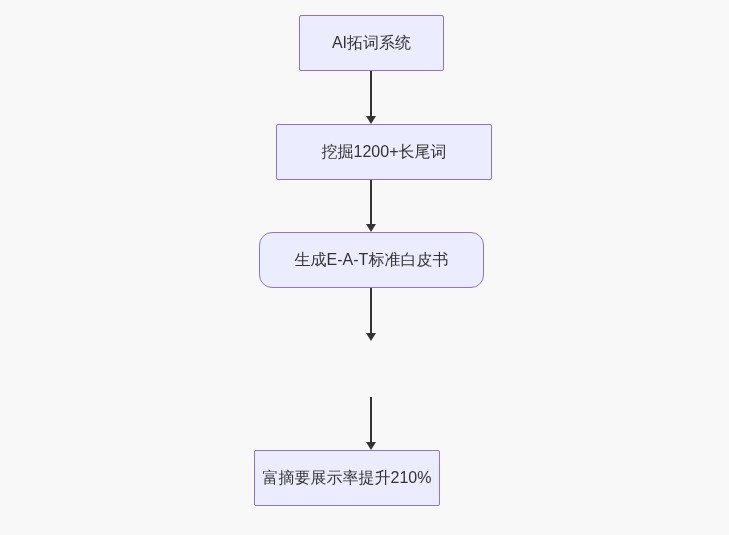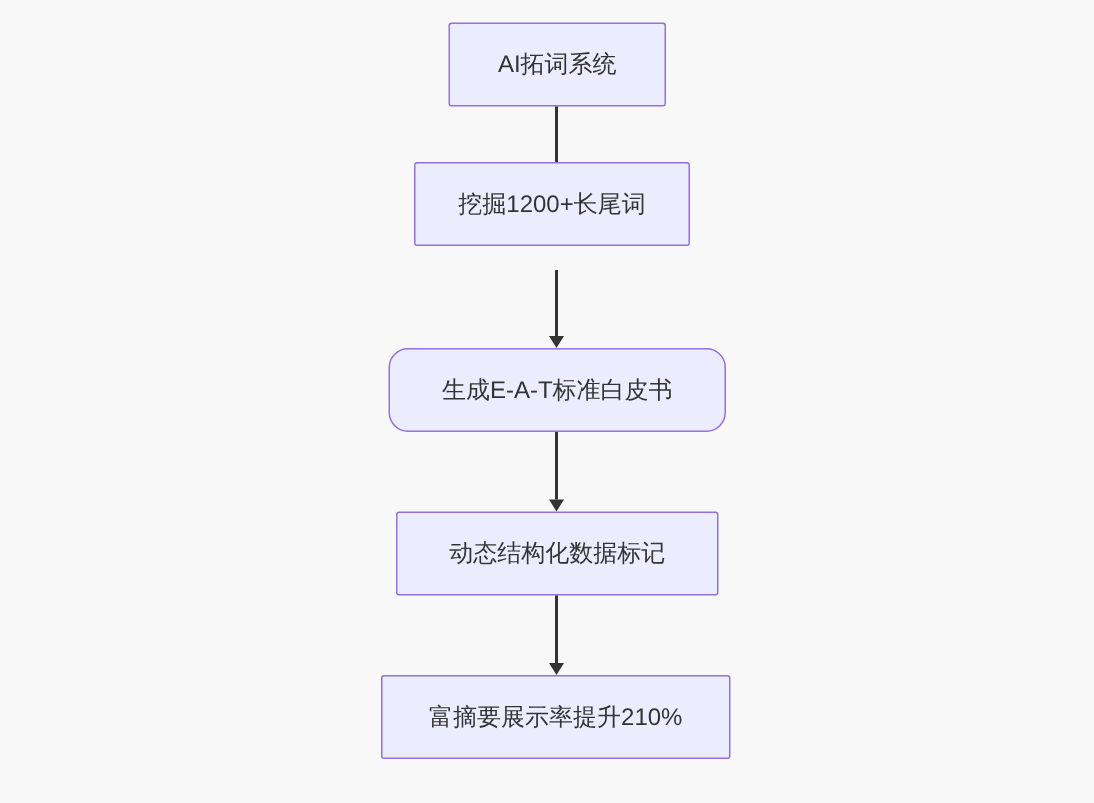--- a/index.html
+++ b/index.html
@@ -26,24 +26,24 @@
     border-radius: 2px;
     color: #333333;
     font-size: 16px;
     display: flex;
     align-items: center;
     justify-content: center;
     text-align: center;
     height: 56px;
   }
   .n1 { left: 299px; top: 15px;  width: 145px; }
-  .n2 { left: 276px; top: 108px; width: 184px; }
+  .n2 { left: 276px; top: 124px; width: 216px; }
   .n3 { left: 259px; top: 232px; width: 225px; border-radius: 13px; }
   .n4 { left: 264px; top: 341px; width: 215px; }
-  .n5 { left: 254px; top: 450px; width: 233px; }
+  .n5 { left: 254px; top: 450px; width: 186px; }
 
   .flow-arrow {
     position: absolute;
     left: 370px;
     width: 2px;
   }
   .a1 { top: 71px;  height: 53px; }
   .a2 { top: 180px; height: 52px; }
   .a3 { top: 288px; height: 53px; }
   .a4 { top: 397px; height: 53px; }
@@ -92,23 +92,20 @@
 
   <div class="flow-node n3">
     <span>生成E-A-T标准白皮书</span>
   </div>
 
   <div class="flow-arrow a3">
     <div class="arrow-line"></div>
     <div class="arrow-head"></div>
   </div>
 
-  <div class="flow-node n4">
-    <span>动态结构化数据标记</span>
-  </div>
 
   <div class="flow-arrow a4">
     <div class="arrow-line"></div>
     <div class="arrow-head"></div>
   </div>
 
   <div class="flow-node n5">
     <span>富摘要展示率提升210%</span>
   </div>
 

